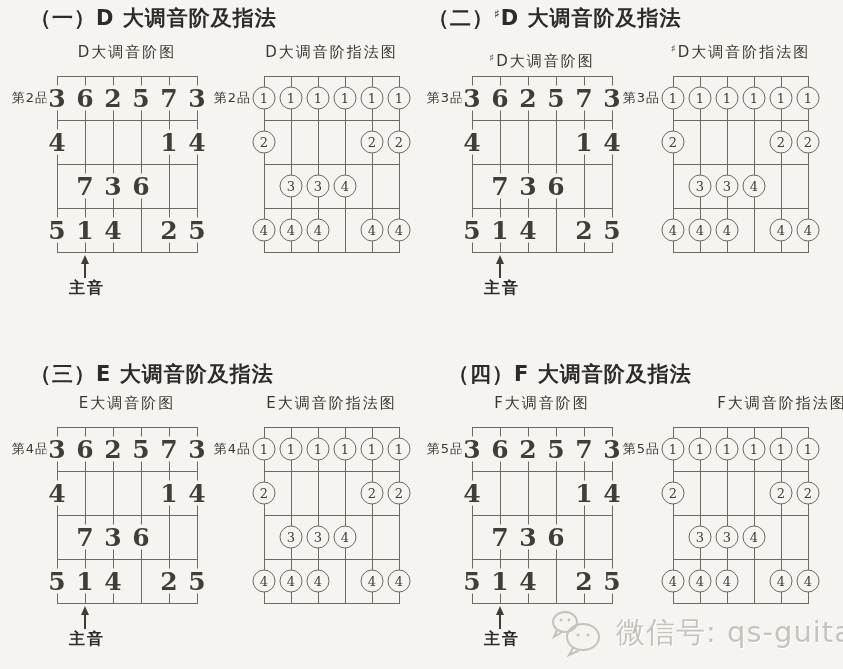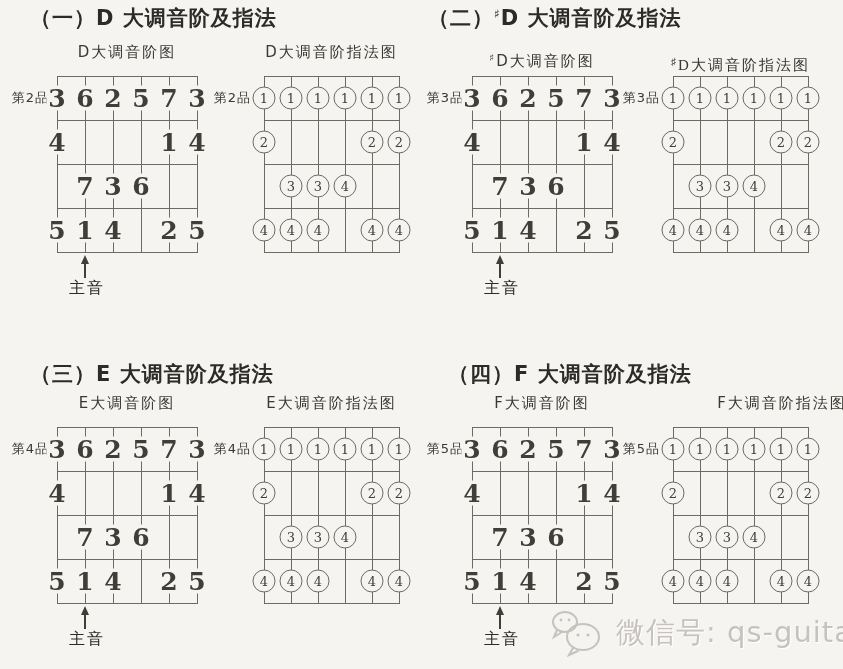--- a/index.html
+++ b/index.html
@@ -21,21 +21,21 @@
              padding:0 2px;line-height:1;}
   .finger-num{position:absolute;transform:translate(-50%,-50%);width:21px;height:21px;
               border:1px solid #6b6a64;border-radius:50%;background:#f6f4f1;
               font-family:"DejaVu Serif","Liberation Serif",serif;font-size:13px;
               color:#403e39;display:flex;align-items:center;justify-content:center;
               line-height:1;}
   .tonic-head{position:absolute;width:0;height:0;border-left:4px solid transparent;
               border-right:4px solid transparent;border-bottom:9px solid #403e39;
               transform:translateX(-50%);}
   .tonic-shaft{position:absolute;width:2px;background:#403e39;transform:translateX(-50%);}
-  .tonic-label{position:absolute;transform:translateX(-50%);font-size:16px;font-weight:400;
+  .tonic-label{position:absolute;transform:translateX(-50%);font-size:16px;font-weight:700;
                color:#2d2b29;white-space:nowrap;letter-spacing:2px;}
   .wm-title{position:absolute;left:338px;top:596px;font-size:38px;font-weight:bold;
             letter-spacing:1px;white-space:nowrap;
             text-shadow:-2px -2px 0 #ffffff,2px -2px 0 #ffffff,-2px 2px 0 #ffffff,
                         2px 2px 0 #ffffff,0 0 4px #ffffff;}
   .wm-sub{position:absolute;left:348px;top:637px;font-size:23px;font-weight:bold;
           letter-spacing:1px;white-space:nowrap;
           text-shadow:-2px -2px 0 #ffffff,2px -2px 0 #ffffff,-2px 2px 0 #ffffff,
                       2px 2px 0 #ffffff;}
   .wechat{position:absolute;left:550px;top:608px;display:flex;align-items:center;gap:10px;}
@@ -107,21 +107,21 @@
       <div class="finger-num" style="left: 264px; top: 230px;">4</div>
       <div class="finger-num" style="left: 291px; top: 230px;">4</div>
       <div class="finger-num" style="left: 318px; top: 230px;">4</div>
       <div class="finger-num" style="left: 372px; top: 230px;">4</div>
       <div class="finger-num" style="left: 399px; top: 230px;">4</div>
       <div class="tonic-head" style="left: 85px; top: 255px;"></div>
       <div class="tonic-shaft" style="left: 85px; top: 263px; height: 15px;"></div>
       <div class="tonic-label" style="left: 87px; top: 278px;">主音</div>
       <div class="sec-title" style="left: 428px; top: 6px;"><span>（二）</span><span class="sharp">♯</span><span>D</span><span> 大调音阶及指法</span></div>
       <div class="caption" style="left: 542px; top: 52px;"><span class="sharp-sm">♯</span><span>D</span><span>大调音阶图</span></div>
-      <div class="caption" style="left: 740.5px; top: 56px; font-family: Liberation Serif, serif;"><span class="sharp-sm">♯</span><span>D</span><span>大调音阶指法图</span></div>
+      <div class="caption" style="left: 740.5px; top: 43px;"><span class="sharp-sm">♯</span><span>D</span><span>大调音阶指法图</span></div>
       <div class="fret-label" style="left: 464px; top: 98px;">第3品</div>
       <div class="fret-label" style="left: 660px; top: 98px;">第3品</div>
       <div class="hline" style="left: 472px; top: 76px; width: 141px;"></div>
       <div class="hline" style="left: 472px; top: 120px; width: 141px;"></div>
       <div class="hline" style="left: 472px; top: 164px; width: 141px;"></div>
       <div class="hline" style="left: 472px; top: 208px; width: 141px;"></div>
       <div class="hline" style="left: 472px; top: 252px; width: 141px;"></div>
       <div class="vline" style="left: 472px; top: 76px; height: 177px;"></div>
       <div class="vline" style="left: 500px; top: 76px; height: 177px;"></div>
       <div class="vline" style="left: 528px; top: 76px; height: 177px;"></div>

